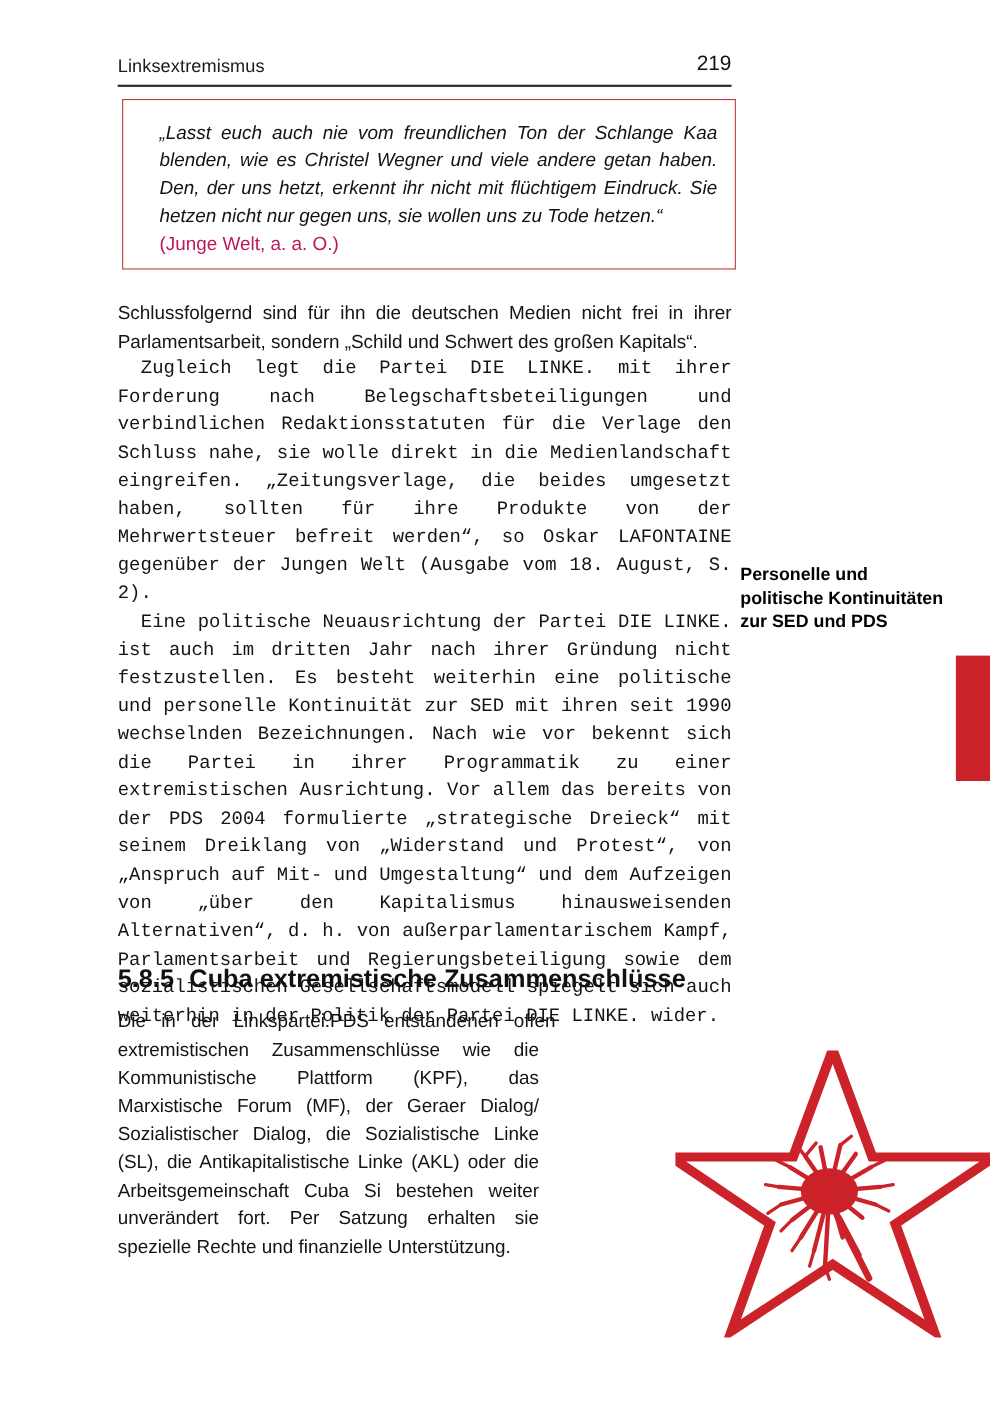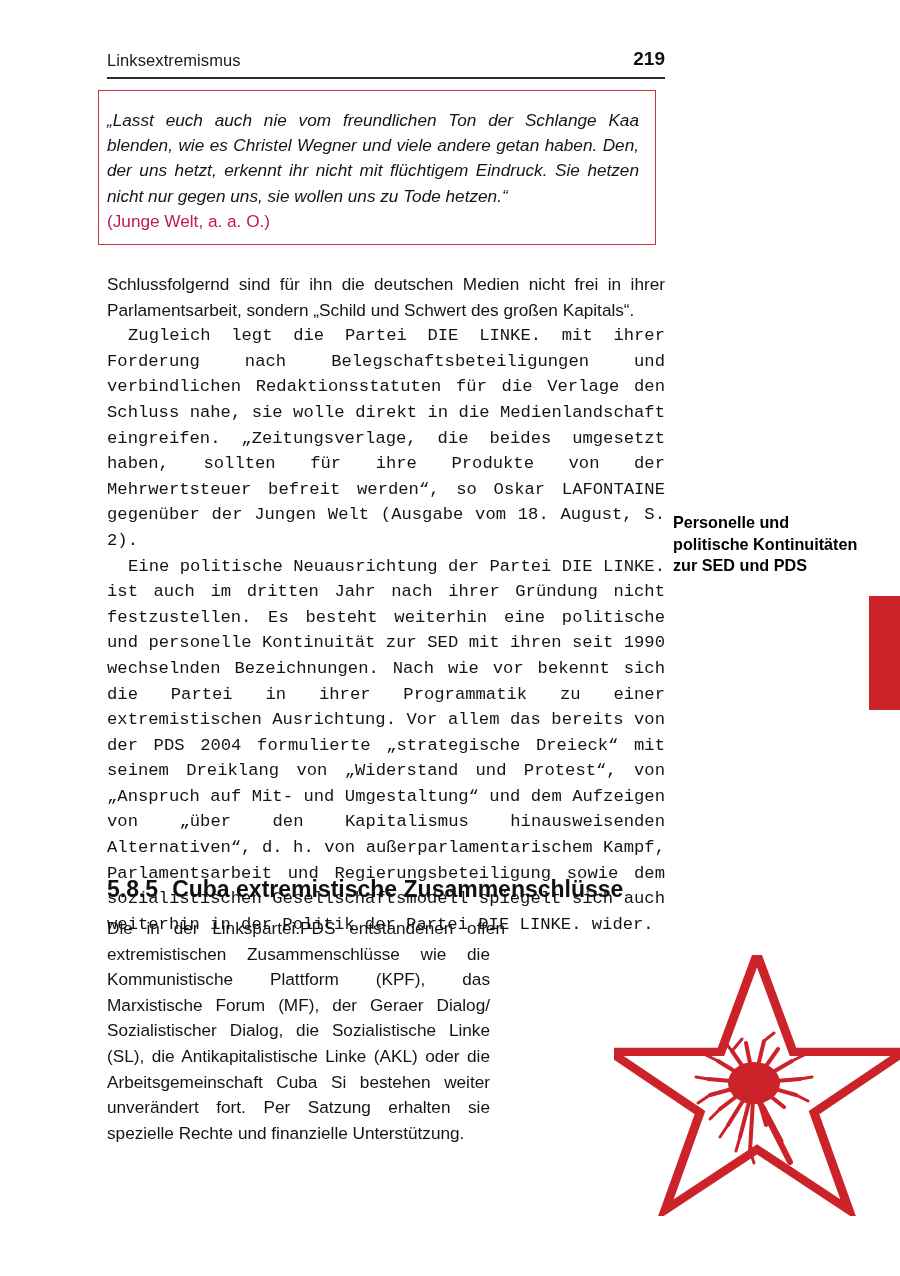--- a/index.html
+++ b/index.html
@@ -30,41 +30,41 @@
     align-items: flex-end;
     justify-content: space-between;
   }
   .running-head-title {
     font-size: 16.5px;
     letter-spacing: 0.1px;
     color: #1a1a1a;
   }
   .running-head-folio {
     font-size: 19px;
-    font-weight: 700;
+    font-weight: 400;
     color: #111111;
   }
   .head-rule {
     position: absolute;
     left: 107px;
     top: 77px;
     width: 558px;
     height: 1.6px;
     background: #2b2b2b;
   }
 
   
   .quote-box {
     position: absolute;
-    left: 98px;
+    left: 111px;
     top: 90px;
     width: 558px;
     box-sizing: border-box;
     border: 1.6px solid #c1393f;
-    padding: 17px 16px 10px 8px;
+    padding: 17px 16px 10px 33px;
     background: #ffffff;
   }
   .quote-text {
     font-size: 17.2px;
     line-height: 25.2px;
     font-style: italic;
     text-align: justify;
     text-align-last: left;
     color: #141414;
     margin: 0;

